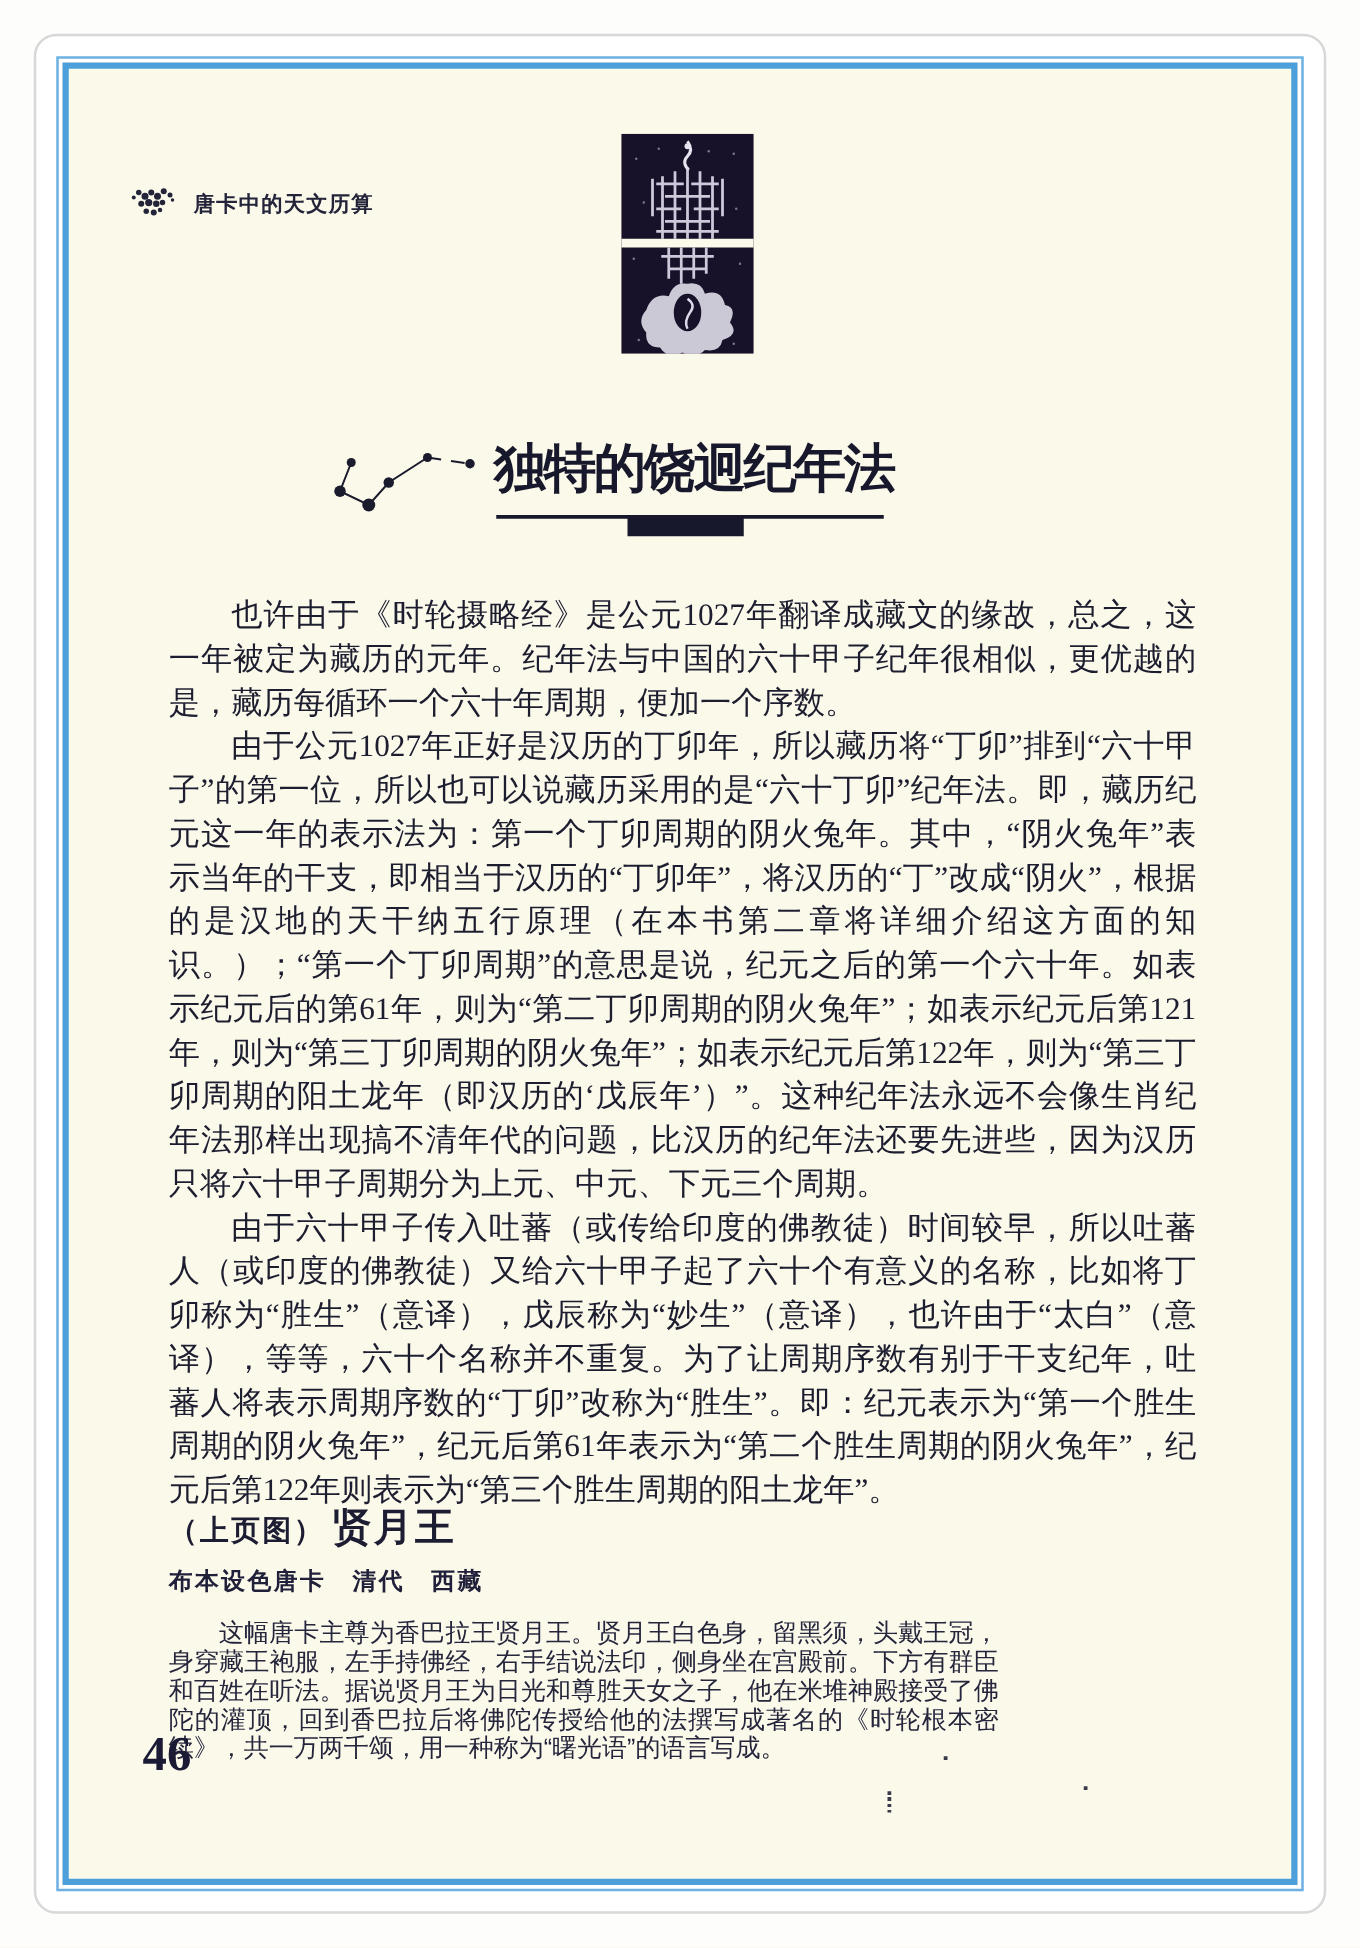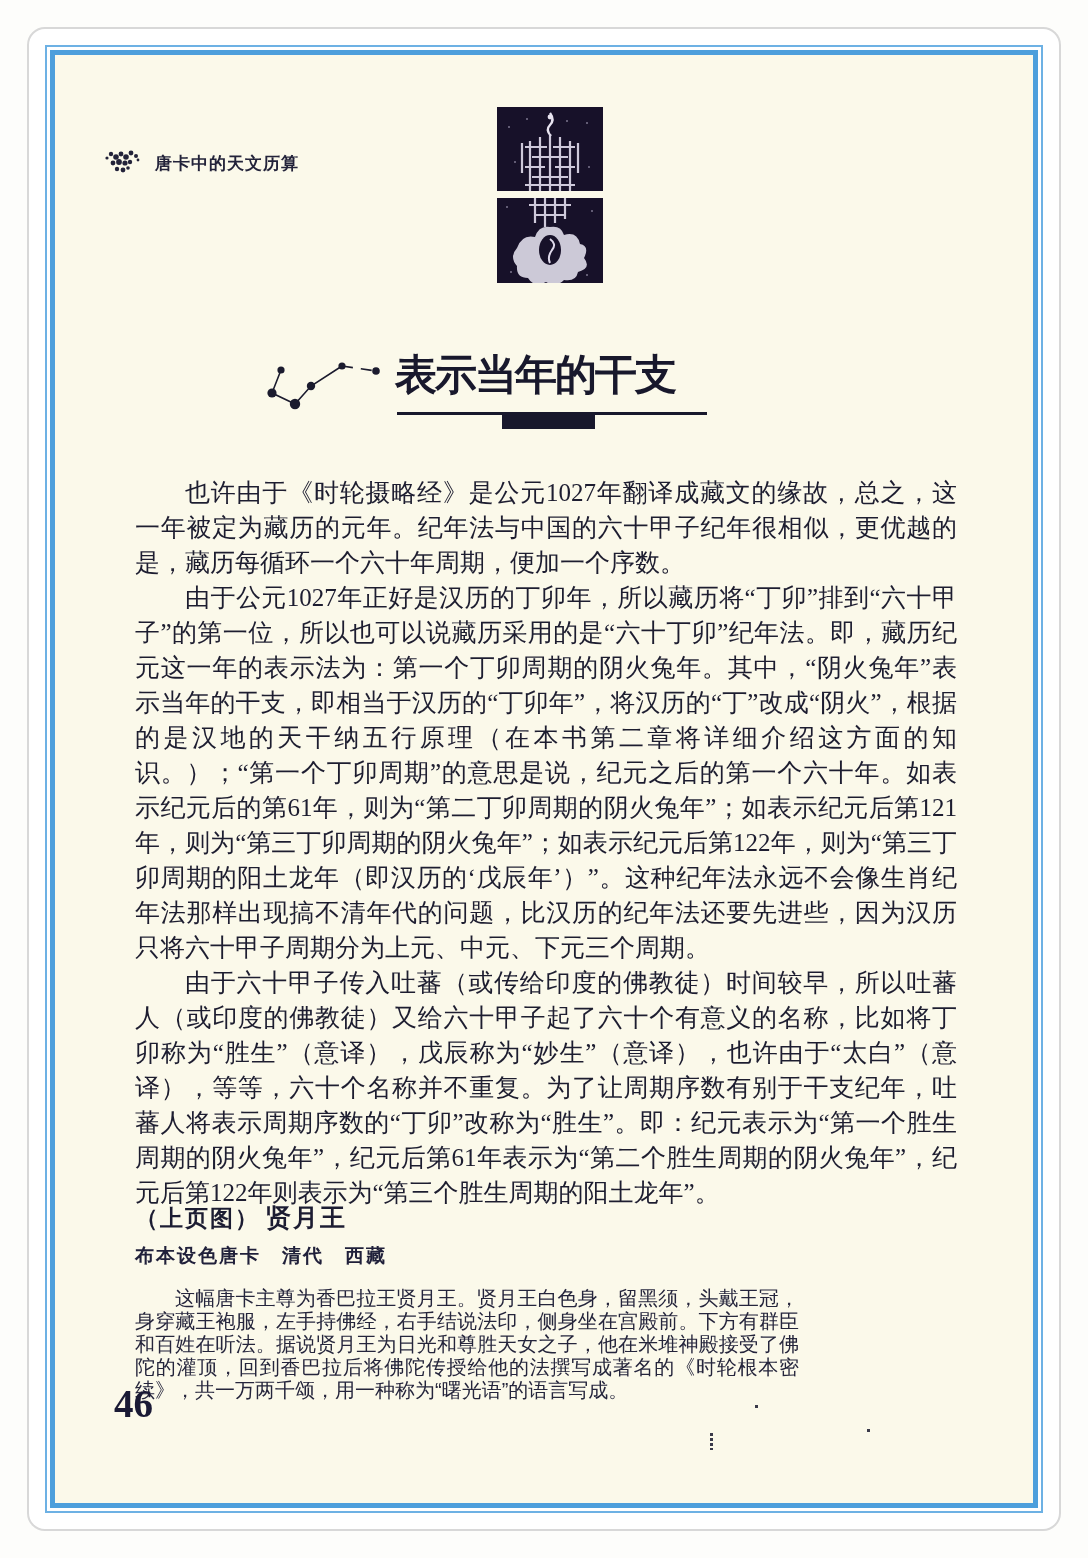--- a/index.html
+++ b/index.html
@@ -60,21 +60,21 @@
     font-size:25px;line-height:35px;text-align:justify;
     color:#1d1d30;
   }
   .article p{margin:0;text-indent:2em;word-break:break-all;}
 
   
   .caption{position:absolute;left:80px;top:1146px;width:664px;}
   .caption-head{
     font-size:23px;font-weight:bold;color:#1c1c32;letter-spacing:2px;
   }
-  .caption-head .cap-title{font-size:25px;margin-left:6px;}
+  .caption-head .cap-title{font-size:31px;margin-left:6px;}
   .caption-sub{
     margin-top:9px;
     font-family:"Liberation Sans","DejaVu Sans",sans-serif;
     font-weight:bold;font-size:19px;letter-spacing:2px;color:#20203a;
   }
   .caption-body{
     margin-top:18px;
     font-family:"Liberation Sans","DejaVu Sans",sans-serif;
     font-size:20px;line-height:23px;text-align:justify;
     text-indent:2em;word-break:break-all;color:#25253c;
@@ -174,21 +174,21 @@
             <g fill="#1b1b2e">
               <circle cx="23" cy="25" r="3.6"></circle>
               <circle cx="14" cy="48" r="4.6"></circle>
               <circle cx="37" cy="59" r="5.2"></circle>
               <circle cx="53" cy="41" r="4.2"></circle>
               <circle cx="84" cy="21" r="3.6"></circle>
               <circle cx="118" cy="26" r="3.8"></circle>
             </g>
           </svg>
         </div>
-        <div class="page-title">表示当年的干支</div>
+        <div class="page-title">独特的饶迥纪年法</div>
         <div class="title-underline-thin"></div>
         <div class="title-underline-thick"></div>
 
         <div class="article">
           <p>也许由于《时轮摄略经》是公元1027年翻译成藏文的缘故，总之，这一年被定为藏历的元年。纪年法与中国的六十甲子纪年很相似，更优越的是，藏历每循环一个六十年周期，便加一个序数。</p>
           <p>由于公元1027年正好是汉历的丁卯年，所以藏历将“丁卯”排到“六十甲子”的第一位，所以也可以说藏历采用的是“六十丁卯”纪年法。即，藏历纪元这一年的表示法为：第一个丁卯周期的阴火兔年。其中，“阴火兔年”表示当年的干支，即相当于汉历的“丁卯年”，将汉历的“丁”改成“阴火”，根据的是汉地的天干纳五行原理（在本书第二章将详细介绍这方面的知识。）；“第一个丁卯周期”的意思是说，纪元之后的第一个六十年。如表示纪元后的第61年，则为“第二丁卯周期的阴火兔年”；如表示纪元后第121年，则为“第三丁卯周期的阴火兔年”；如表示纪元后第122年，则为“第三丁卯周期的阳土龙年（即汉历的‘戊辰年’）”。这种纪年法永远不会像生肖纪年法那样出现搞不清年代的问题，比汉历的纪年法还要先进些，因为汉历只将六十甲子周期分为上元、中元、下元三个周期。</p>
           <p>由于六十甲子传入吐蕃（或传给印度的佛教徒）时间较早，所以吐蕃人（或印度的佛教徒）又给六十甲子起了六十个有意义的名称，比如将丁卯称为“胜生”（意译），戊辰称为“妙生”（意译），也许由于“太白”（意译），等等，六十个名称并不重复。为了让周期序数有别于干支纪年，吐蕃人将表示周期序数的“丁卯”改称为“胜生”。即：纪元表示为“第一个胜生周期的阴火兔年”，纪元后第61年表示为“第二个胜生周期的阴火兔年”，纪元后第122年则表示为“第三个胜生周期的阳土龙年”。</p>
         </div>
 
         <div class="caption">

